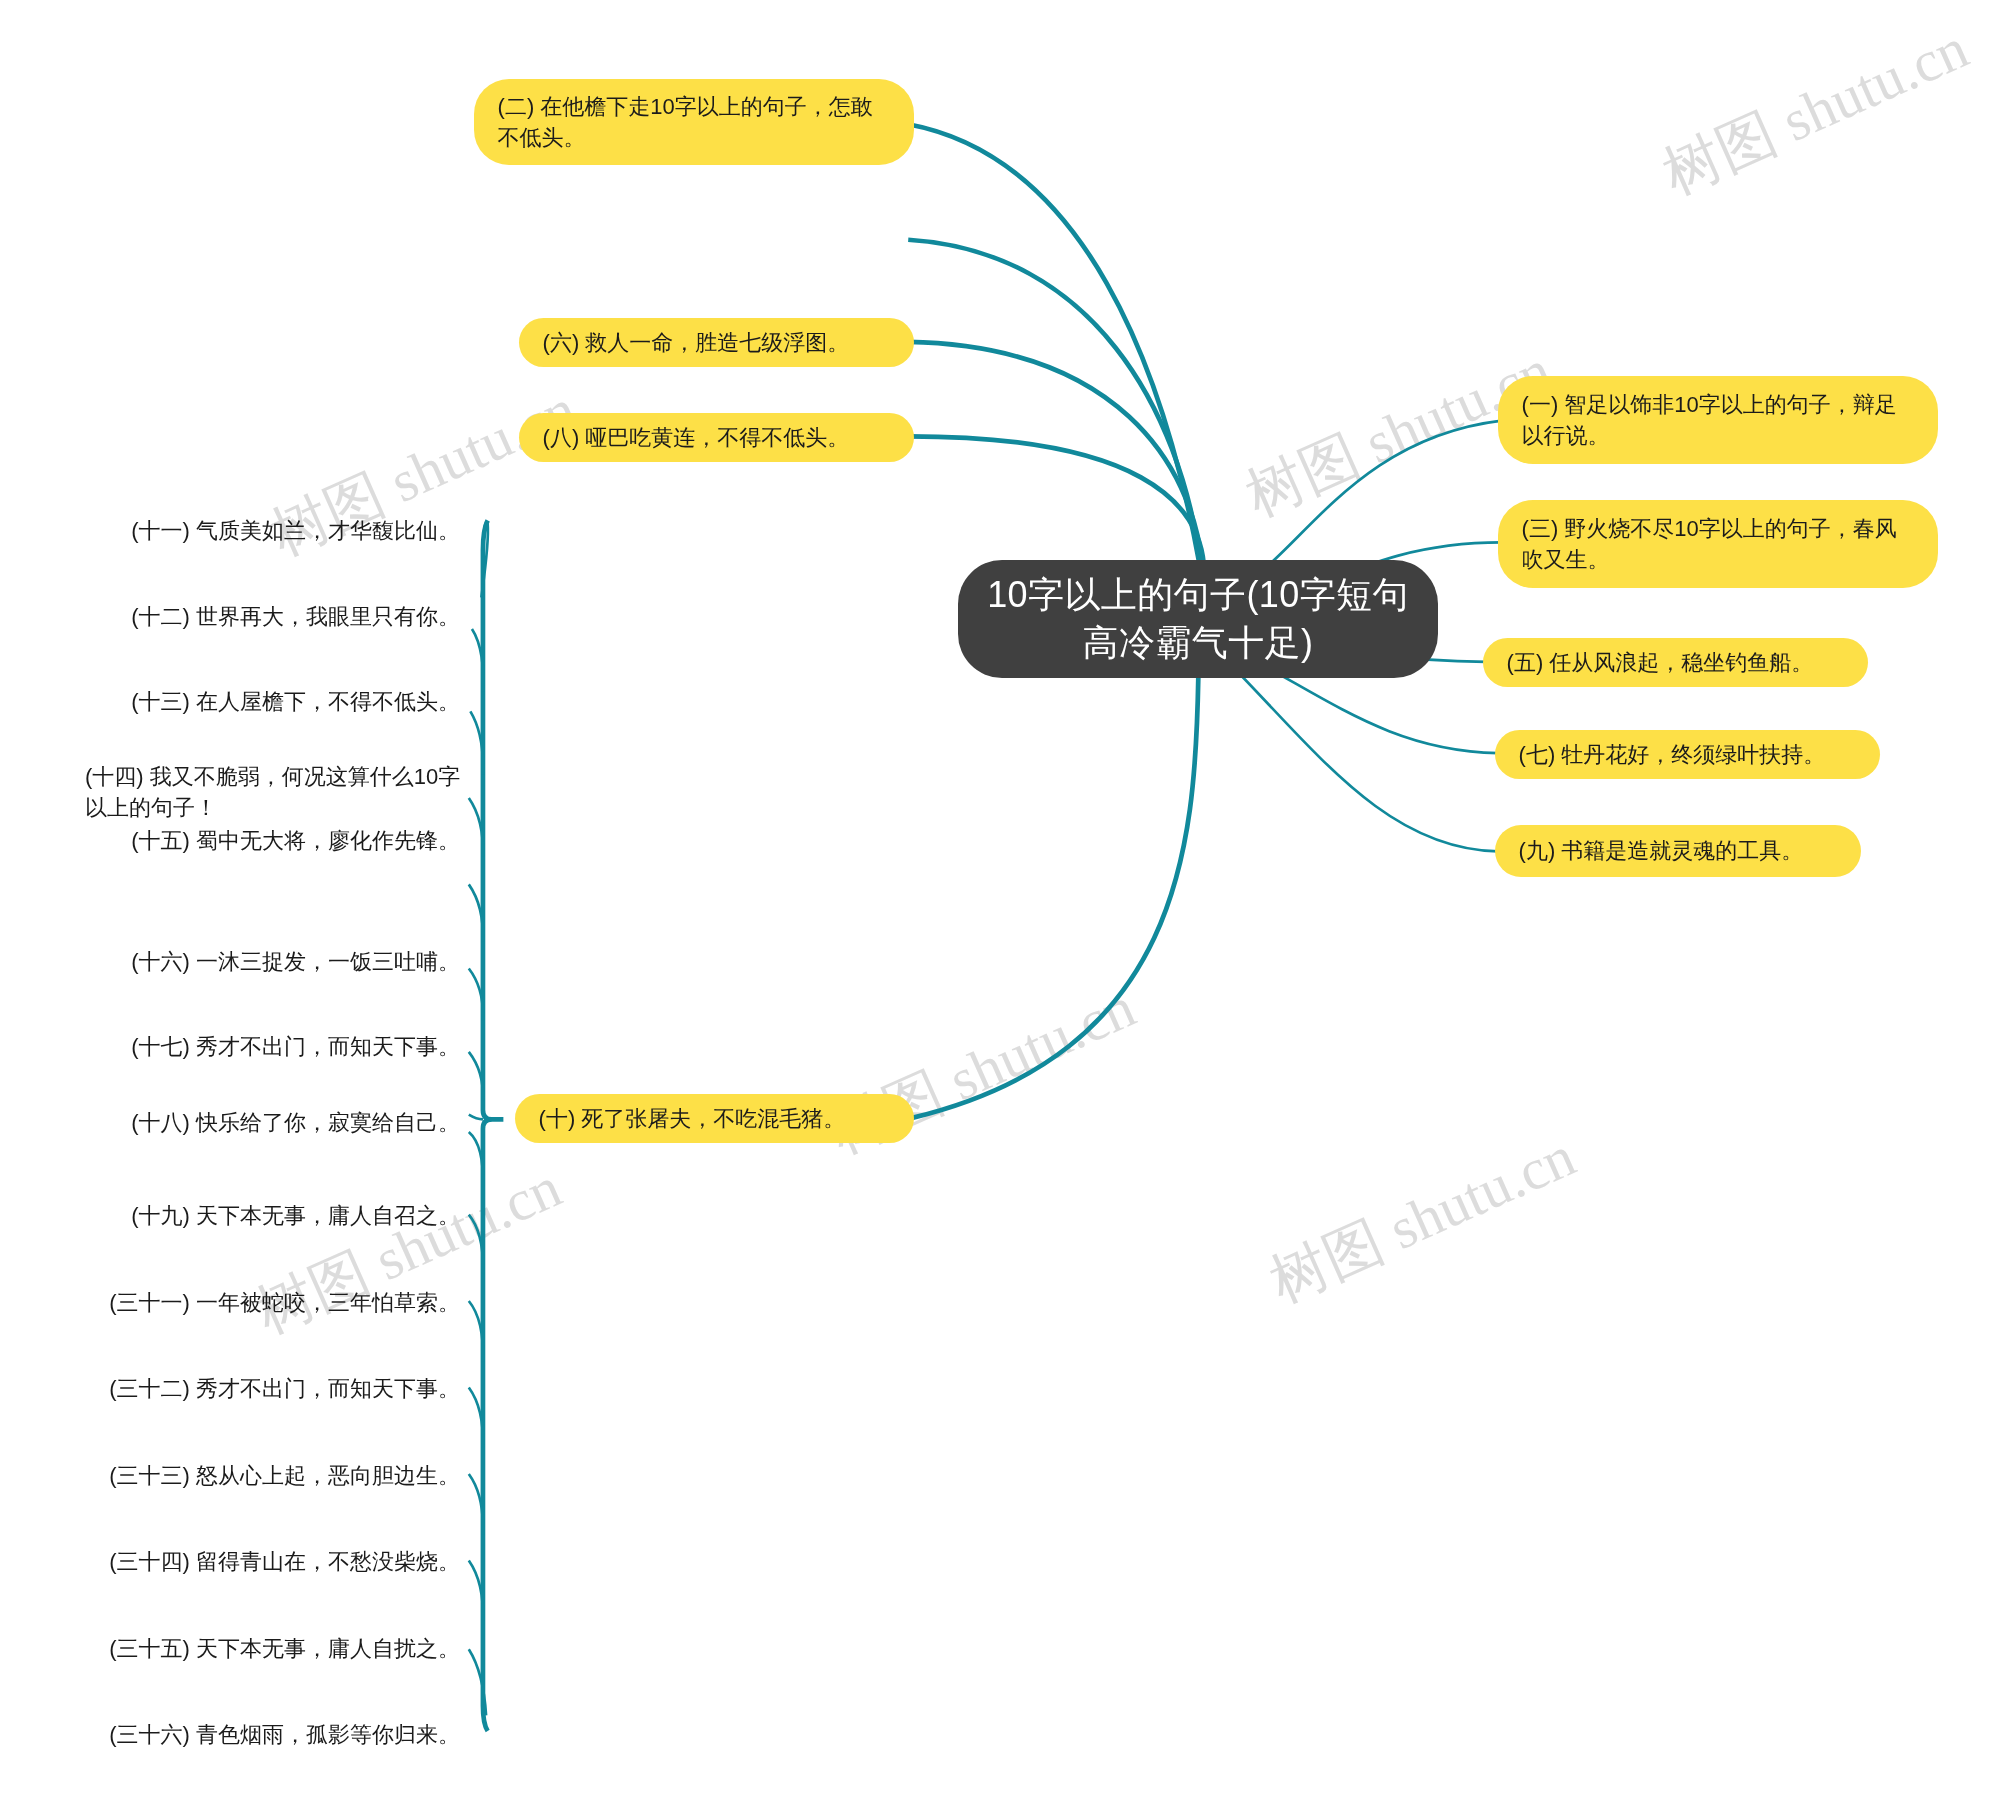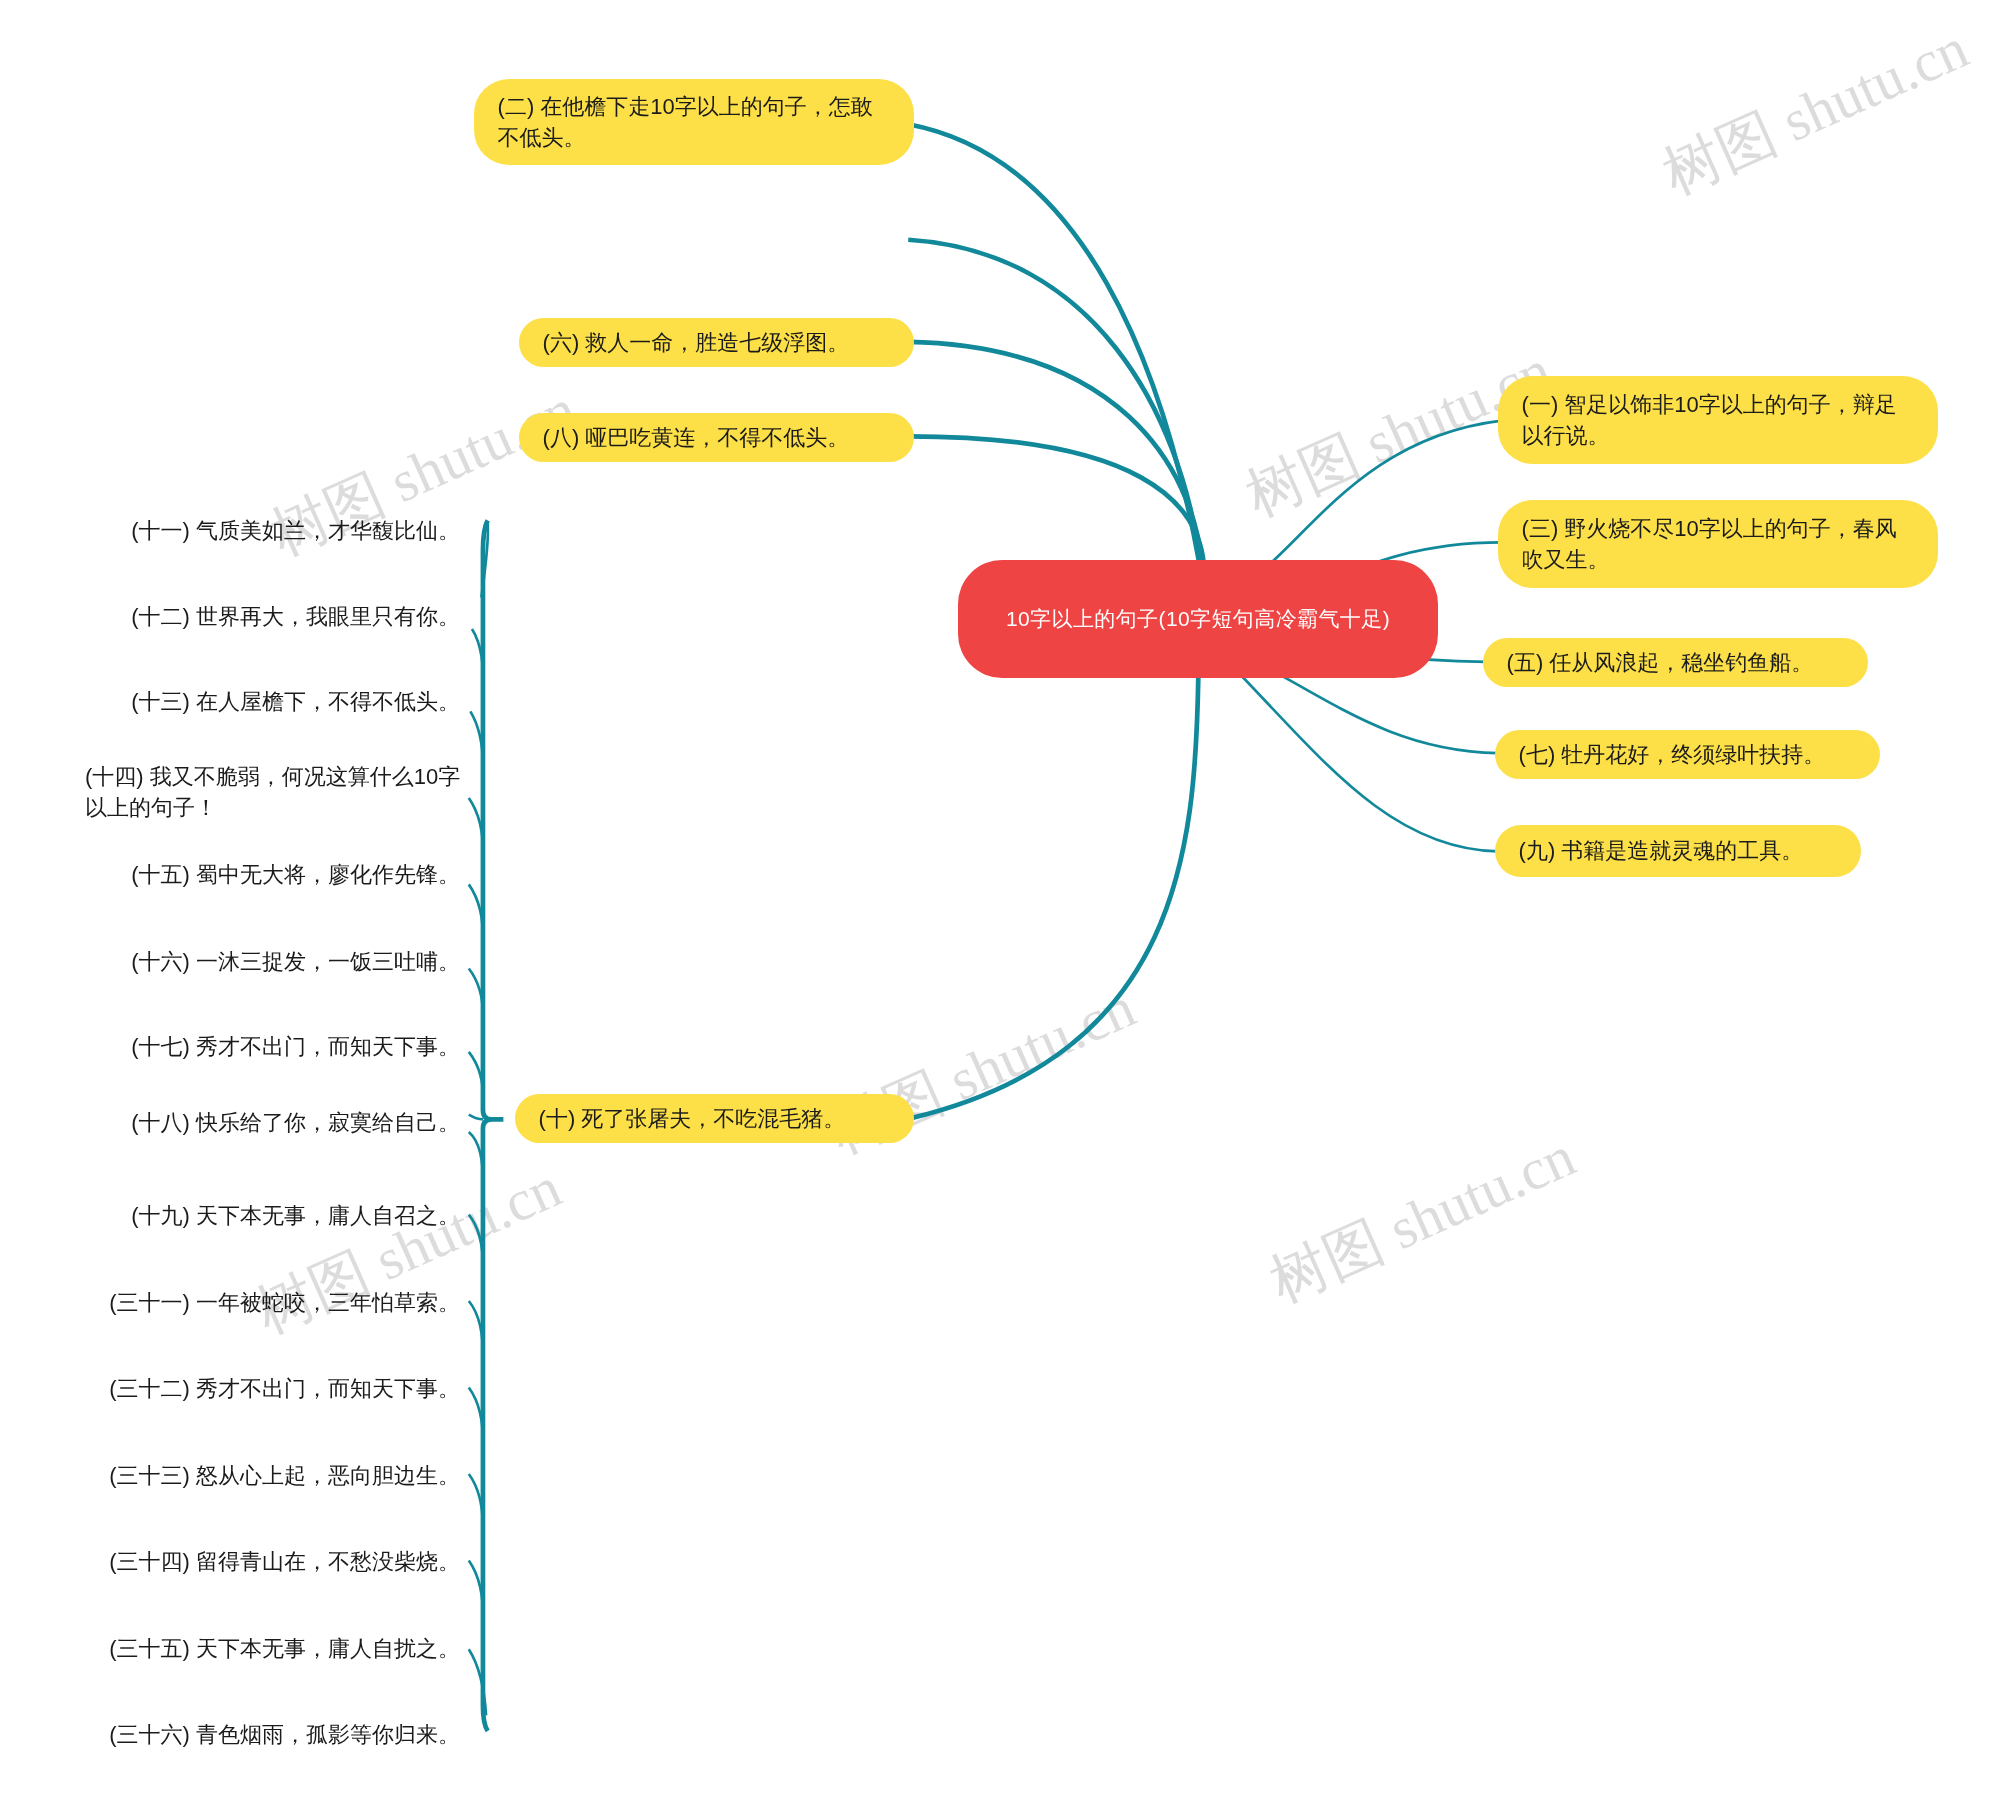--- a/index.html
+++ b/index.html
@@ -31,29 +31,29 @@
   }
 
   
   #links{position:absolute;left:0;top:0;width:2013px;height:1812px;}
   #links path{fill:none;stroke:#11899b;stroke-width:3.4;}
   #links path.thick{stroke-width:6;}
 
   
   .root{
     position:absolute;
-    background:#ef4444;
+    background:#404040;
     color:#ffffff;
     border-radius:44px;
     display:flex;
     align-items:center;
     justify-content:center;
     text-align:center;
     line-height:1.34;
-    font-size:21px;
+    font-size:36px;
     letter-spacing:0.4px;
     padding:14px 20.4px;
     box-sizing:border-box;
   }
 
   
   .bubble{
     position:absolute;
     background:#fde047;
     color:#1b1b1b;
@@ -176,21 +176,21 @@
   </div>
 
   <div class="plain" style="left:94px;top:686px;width:366px;">
     <span>(十三) 在人屋檐下，不得不低头。</span>
   </div>
 
   <div class="plain wrap" style="left:77px;top:761px;width:389px;">
     <span>(十四) 我又不脆弱，何况这算什么10字以上的句子！</span>
   </div>
 
-  <div class="plain" style="left:94px;top:859px;width:366px;">
+  <div class="plain" style="left:94px;top:825px;width:366px;">
     <span>(十五) 蜀中无大将，廖化作先锋。</span>
   </div>
 
   <div class="plain" style="left:94px;top:946px;width:366px;">
     <span>(十六) 一沐三捉发，一饭三吐哺。</span>
   </div>
 
   <div class="plain" style="left:94px;top:1031px;width:366px;">
     <span>(十七) 秀才不出门，而知天下事。</span>
   </div>

